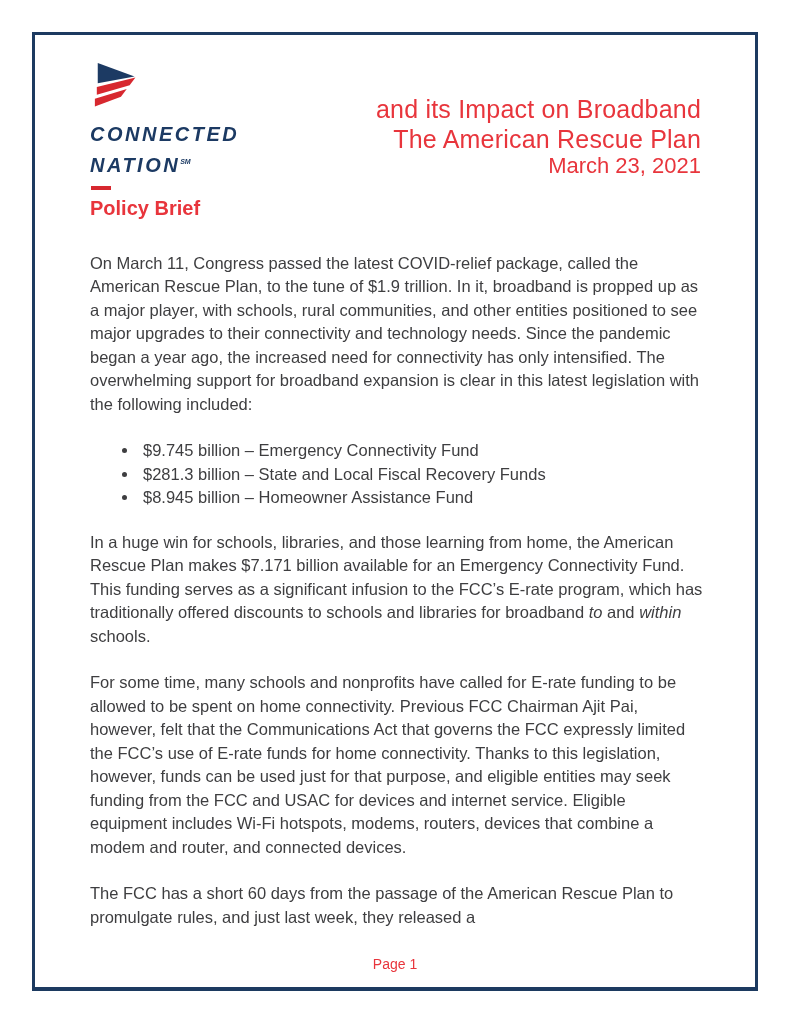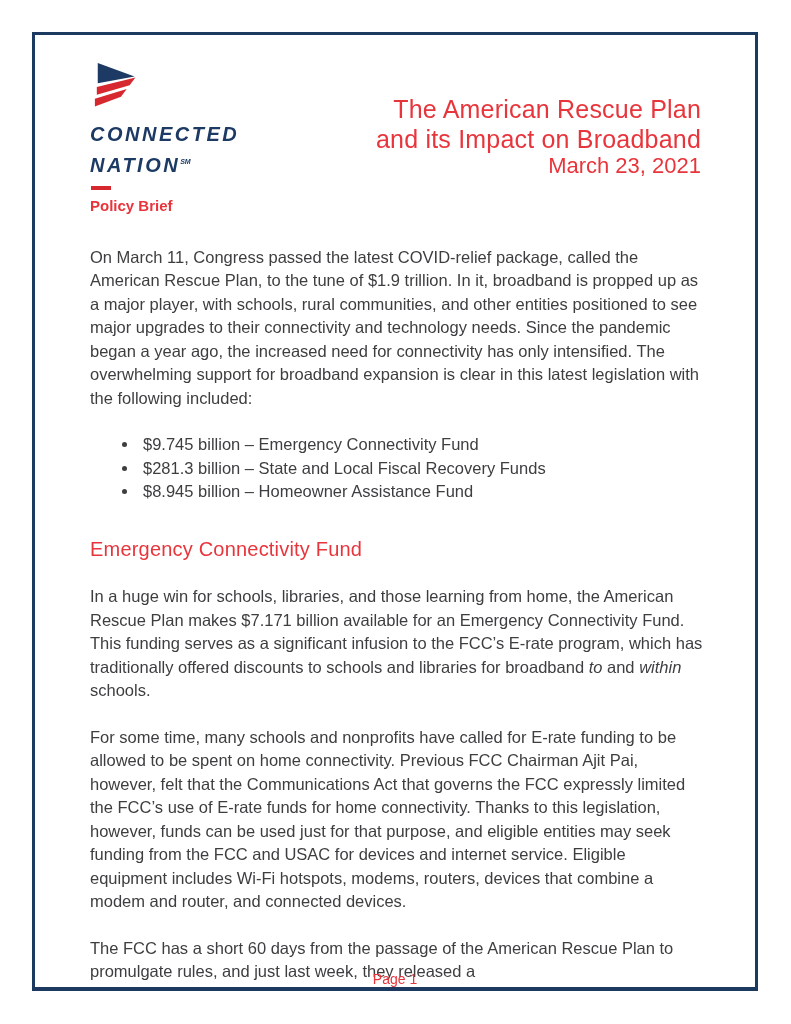--- a/index.html
+++ b/index.html
@@ -21,37 +21,37 @@
   
   .header { display: flex; justify-content: space-between; align-items: flex-start; }
   .logo-block { width: 230px; }
   .logo-mark { width: 58px; height: 58px; display: block; margin-left: 1px; }
   .logo-word {
     color: #1C3A63; font-weight: bold; font-size: 20px;
     letter-spacing: 2.5px; line-height: 23px; margin-top: 4px; font-style: italic;
   }
   .logo-word .sm { font-size: 7px; vertical-align: super; letter-spacing: 0; }
   .red-dash { width: 20px; height: 4px; background: #D7282F; margin: 9px 0 7px 1px; }
-  .policy-brief { color: #E8353C; font-weight: bold; font-size: 15px; }
+  .policy-brief { color: #E8353C; font-weight: bold; font-size: 20px; }
   .title-block { text-align: right; margin-top: 33px; }
   .title-line { color: #E8353C; font-size: 25px; line-height: 30px; font-weight: 500; letter-spacing: 0.2px; }
   .title-date { color: #E8353C; font-size: 22px; line-height: 24px; font-weight: 500; }
   
   .doc-body { margin-top: 32px; width: 614px; color: #3E3E40; font-size: 16.5px; line-height: 23.5px; }
   .doc-body p { margin: 0 0 23px 0; }
   .bullet-list { margin: 12px 0 21px 0; padding-left: 49px; list-style: disc; }
   .bullet-list li { padding-left: 4px; line-height: 23.5px; }
   .section-heading {
     color: #E8353C; font-size: 20px; font-weight: 500;
     margin: 34px 0 24px 0; letter-spacing: 0.2px;
   }
   em { font-style: italic; }
   
   .page-footer {
-    position: absolute; bottom: 0; left: 0; right: 0;
+    position: absolute; bottom: 15px; left: 0; right: 0;
     text-align: center; color: #E8353C; font-size: 14px;
   }
 </style>
 </head>
 <body>
 
 <div class="page-frame">
 
   <div class="header">
 
@@ -61,39 +61,38 @@
         <polygon points="6,27 46,17 40,25 6,35" fill="#D7282F"></polygon>
         <polygon points="4,39 37,29 31,37 4,47" fill="#D7282F"></polygon>
       </svg>
       <div class="logo-word">CONNECTED</div>
       <div class="logo-word"><span>NATION</span><span class="sm">SM</span></div>
       <div class="red-dash"></div>
       <div class="policy-brief">Policy Brief</div>
     </div>
 
     <div class="title-block">
+      <div class="title-line">and its Impact on Broadband</div>
       <div class="title-line">The American Rescue Plan</div>
-      <div class="title-line">and its Impact on Broadband</div>
       <div class="title-date">March 23, 2021</div>
     </div>
 
   </div>
 
   <div class="doc-body">
 
     <p>On March 11, Congress passed the latest COVID-relief package, called the American Rescue Plan, to the tune of $1.9 trillion. In it, broadband is propped up as a major player, with schools, rural communities, and other entities positioned to see major upgrades to their connectivity and technology needs. Since the pandemic began a year ago, the increased need for connectivity has only intensified. The overwhelming support for broadband expansion is clear in this latest legislation with the following included:</p>
 
     <ul class="bullet-list">
       <li>$9.745 billion – Emergency Connectivity Fund</li>
       <li>$281.3 billion – State and Local Fiscal Recovery Funds</li>
       <li>$8.945 billion – Homeowner Assistance Fund</li>
     </ul>
 
 
-    <h2 class="section-heading">Emergency Connectivity Fund</h2>
 
     <p><span>In a huge win for schools, libraries, and those learning from home, the American Rescue Plan makes $7.171 billion available for an Emergency Connectivity Fund. This funding serves as a significant infusion to the FCC’s E-rate program, which has traditionally offered discounts to schools and libraries for broadband </span><em>to</em><span> and </span><em>within</em><span> schools.</span></p>
 
     <p>For some time, many schools and nonprofits have called for E-rate funding to be allowed to be spent on home connectivity. Previous FCC Chairman Ajit Pai, however, felt that the Communications Act that governs the FCC expressly limited the FCC’s use of E-rate funds for home connectivity. Thanks to this legislation, however, funds can be used just for that purpose, and eligible entities may seek funding from the FCC and USAC for devices and internet service. Eligible equipment includes Wi-Fi hotspots, modems, routers, devices that combine a modem and router, and connected devices.</p>
 
     <p><span>The FCC has a short 60 days from the passage of the American Rescue Plan to promulgate rules, and just last week, they released a </span></p>
 
   </div>
 
   <div class="page-footer">Page 1</div>

